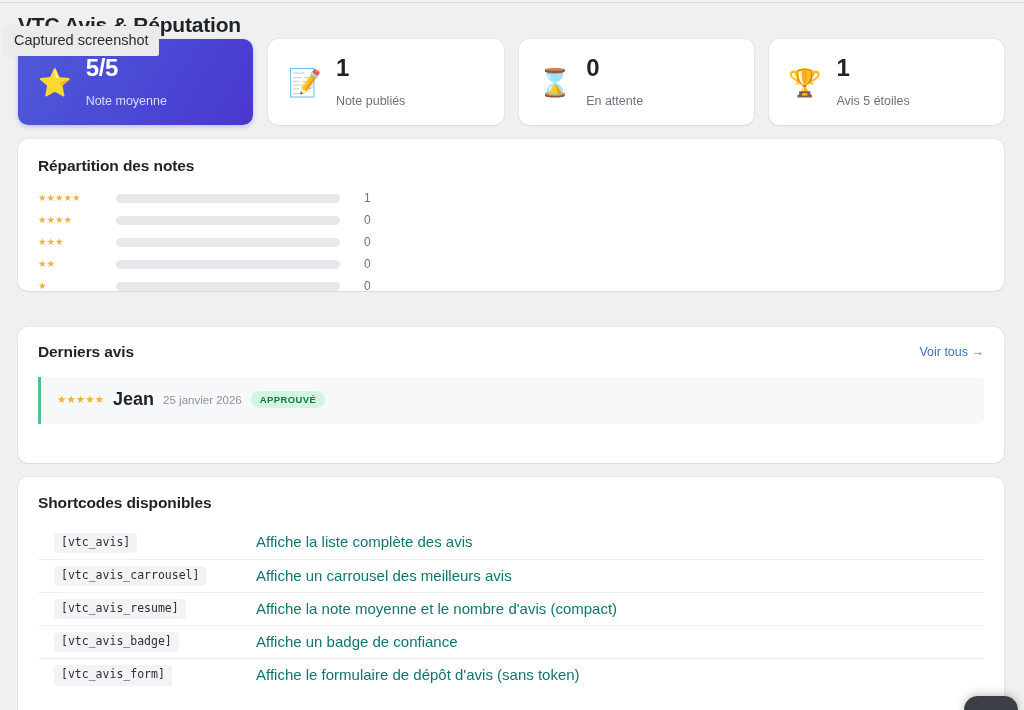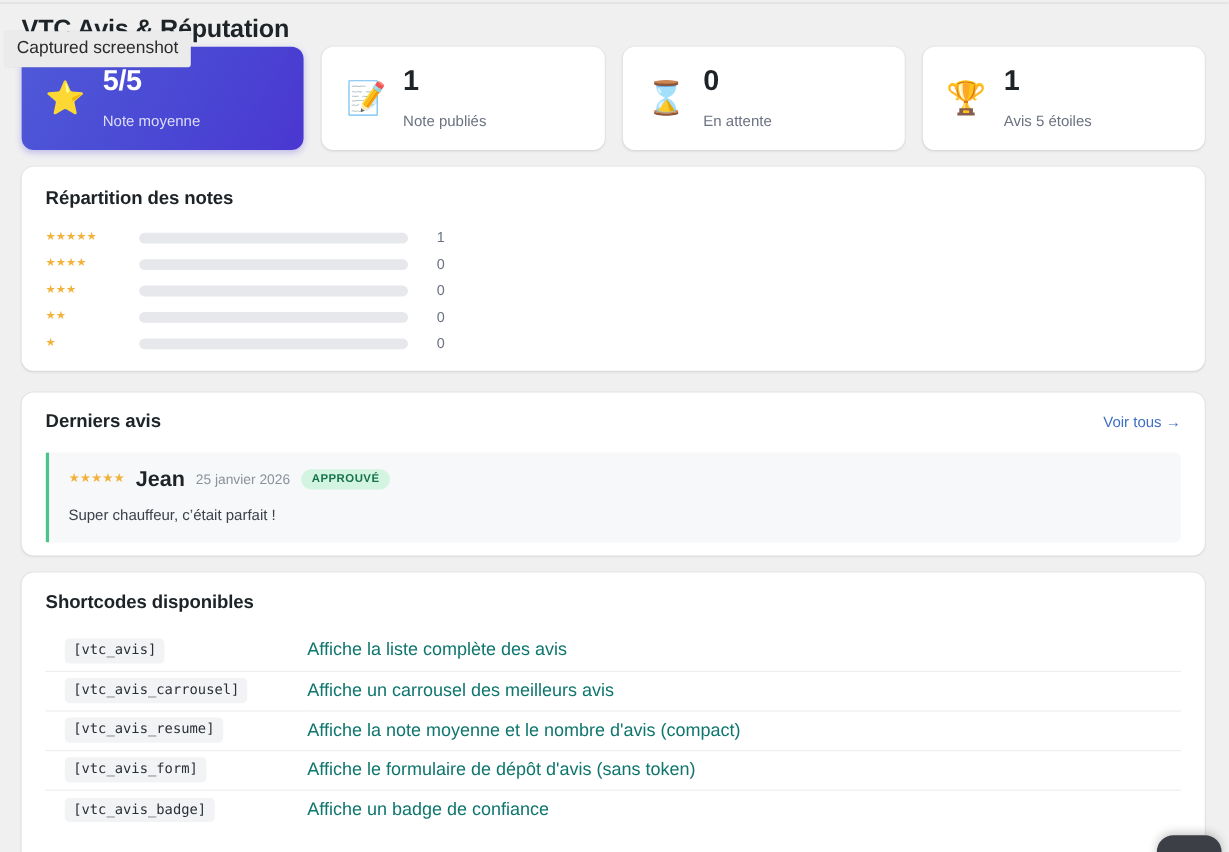--- a/index.html
+++ b/index.html
@@ -127,21 +127,21 @@
   .panel-title {
     font-size: 15.5px;
     font-weight: 700;
     color: #1d2327;
     letter-spacing: -0.1px;
   }
 
   
   #panel-distribution {
     top: 139px;
-    height: 170px;
+    height: 152px;
     padding: 18px 20px 6px 20px;
   }
 
   .dist-list {
     margin-top: 16px;
     display: flex;
     flex-direction: column;
     gap: 8px;
   }
 
@@ -406,21 +406,20 @@
       <a class="see-all-link" href="#">Voir tous →</a>
     </div>
 
     <div class="review-card">
       <div class="review-meta">
         <span class="review-stars">★★★★★</span>
         <span class="review-author">Jean</span>
         <span class="review-date">25 janvier 2026</span>
         <span class="status-badge">APPROUVÉ</span>
       </div>
-      <div class="review-body">Super chauffeur, c’était parfait !</div>
     </div>
   </section>
 
   <section class="panel" id="panel-shortcodes">
     <div class="panel-title">Shortcodes disponibles</div>
 
     <table class="sc-table">
       <tbody>
         <tr>
           <td class="sc-code-cell">
@@ -441,32 +440,32 @@
         <tr>
           <td class="sc-code-cell">
             <code class="sc-code">[vtc_avis_resume]</code>
           </td>
           <td>
             <span class="sc-desc">Affiche la note moyenne et le nombre d'avis (compact)</span>
           </td>
         </tr>
         <tr>
           <td class="sc-code-cell">
-            <code class="sc-code">[vtc_avis_form]</code>
+            <code class="sc-code">[vtc_avis_badge]</code>
           </td>
           <td>
-            <span class="sc-desc">Affiche le formulaire de dépôt d'avis (sans token)</span>
+            <span class="sc-desc">Affiche un badge de confiance</span>
           </td>
         </tr>
         <tr>
           <td class="sc-code-cell">
-            <code class="sc-code">[vtc_avis_badge]</code>
+            <code class="sc-code">[vtc_avis_form]</code>
           </td>
           <td>
-            <span class="sc-desc">Affiche un badge de confiance</span>
+            <span class="sc-desc">Affiche le formulaire de dépôt d'avis (sans token)</span>
           </td>
         </tr>
       </tbody>
     </table>
   </section>
 
   <div class="floating-widget"></div>
 
   <div class="capture-tooltip">Captured screenshot</div>
 

